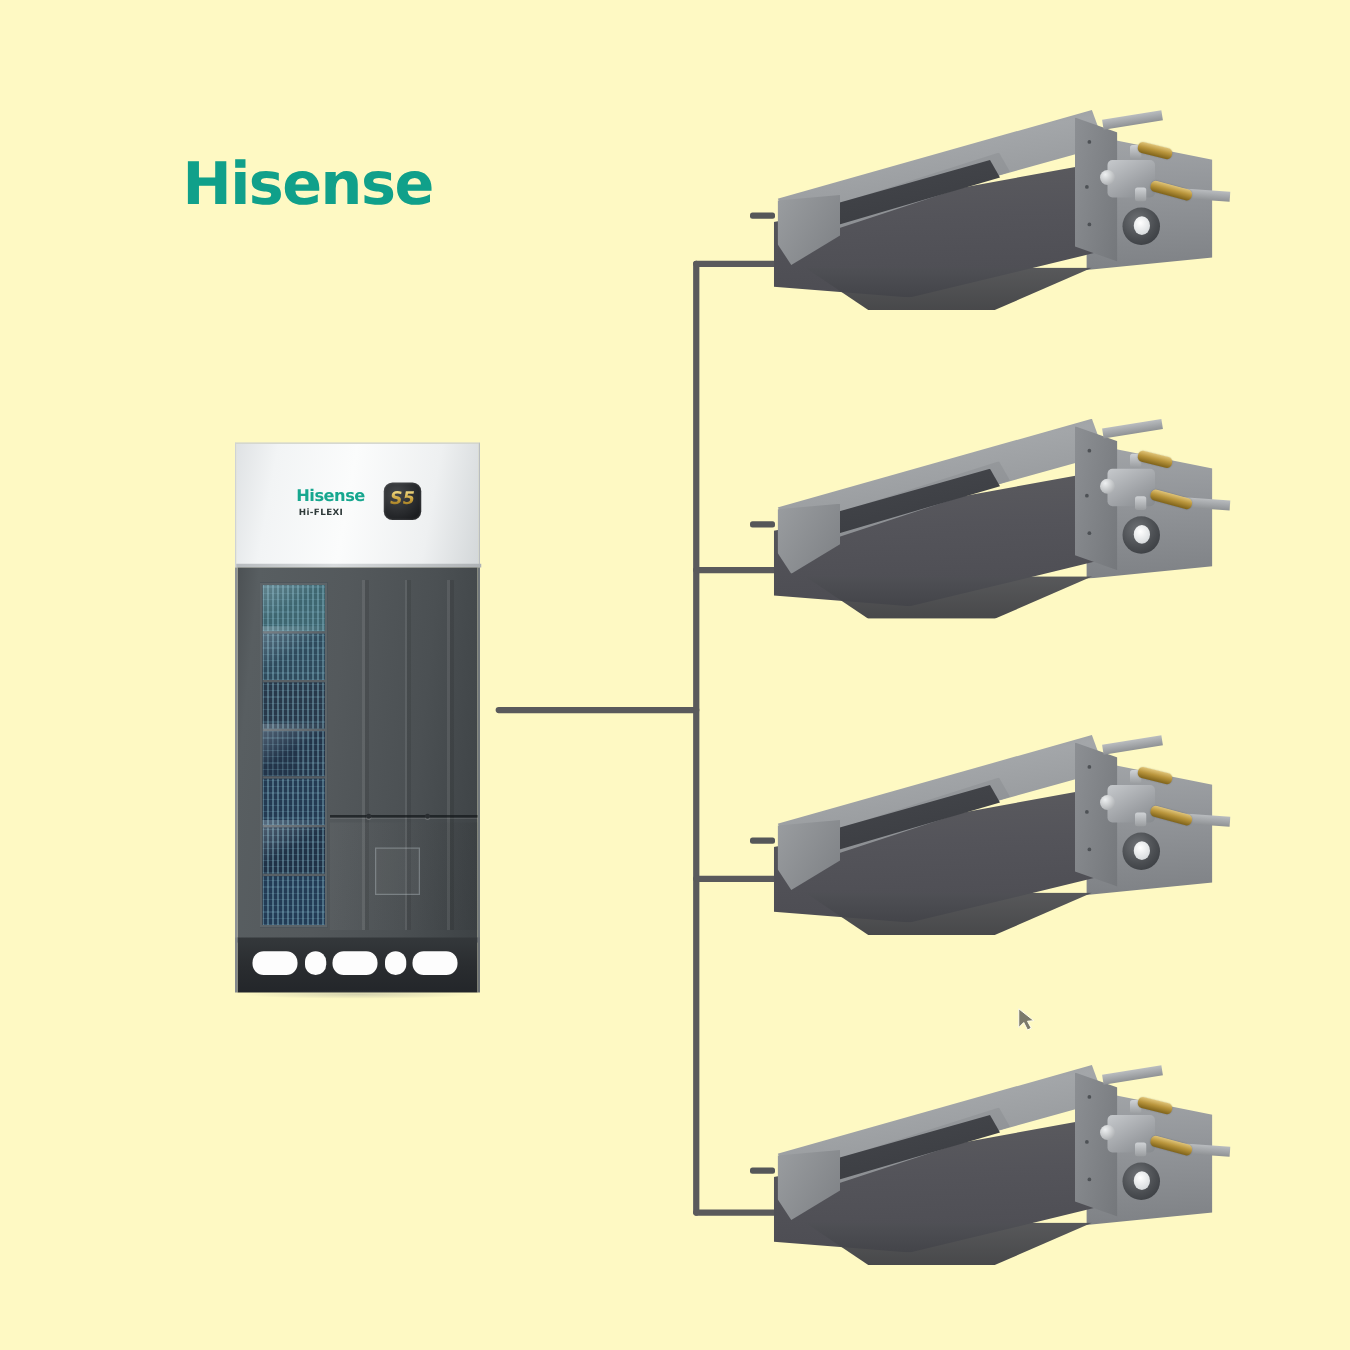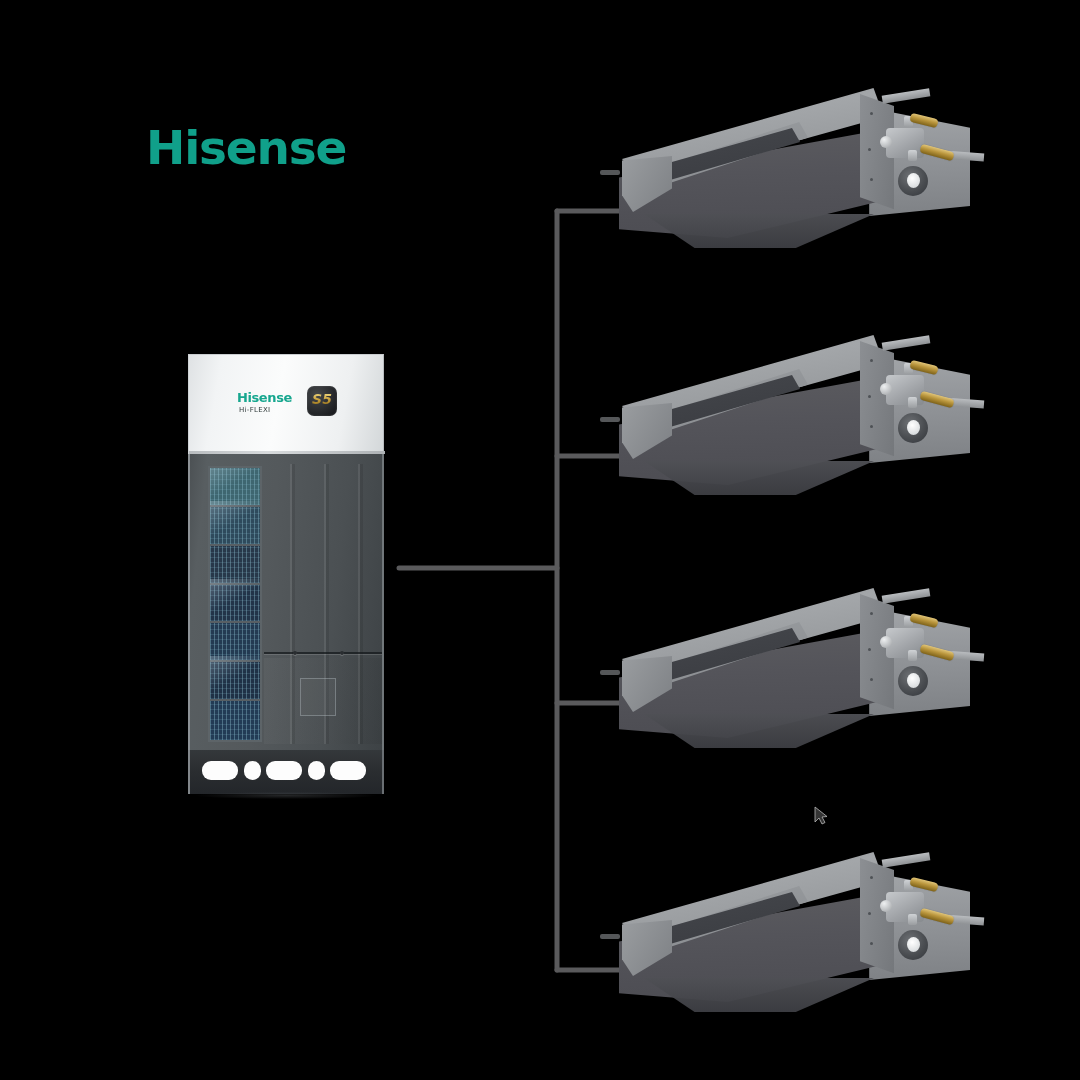--- a/index.html
+++ b/index.html
@@ -81,21 +81,21 @@
     font-weight: bold;
     letter-spacing: -0.4px;
     color: #17a78f;
     line-height: 1;
   }
   .odu-sub {
     position: absolute;
     left: 2px; top: 20px;
     font-family: "DejaVu Sans", sans-serif;
     font-size: 7px;
-    font-weight: normal;
+    font-weight: bold;
     letter-spacing: 0.3px;
     color: #2f3a3a;
     line-height: 1;
   }
   .odu-s5 {
     position: absolute;
     left: 70px; top: -1px;
     width: 30px; height: 30px;
     border-radius: 7px;
     background: radial-gradient(circle at 34% 30%, #45474a 0%, #26282b 60%, #121316 100%);
@@ -366,21 +366,21 @@
     left: 814px;
     top: 806px;
     width: 14px;
     height: 20px;
     opacity: .72;
   }
 </style>
 </head>
 <body>
 
-<div id="stage" style="background: #000000;">
+<div id="stage" style="background: #fef9c3;">
 
   <div id="brand-logo" style="color: rgb(16, 160, 138);">Hisense</div>
 
   <svg id="piping" viewBox="0 0 1080 1080" xmlns="http://www.w3.org/2000/svg">
     <g fill="none" stroke="#5a5a5c" stroke-width="5" stroke-linecap="round" stroke-linejoin="round">
 
       <path d="M 399 568 L 557 568" stroke="#5a5a5c" stroke-width="5"></path>
 
       <path d="M 557 211 L 557 970" stroke="#5a5a5c" stroke-width="5"></path>
 

